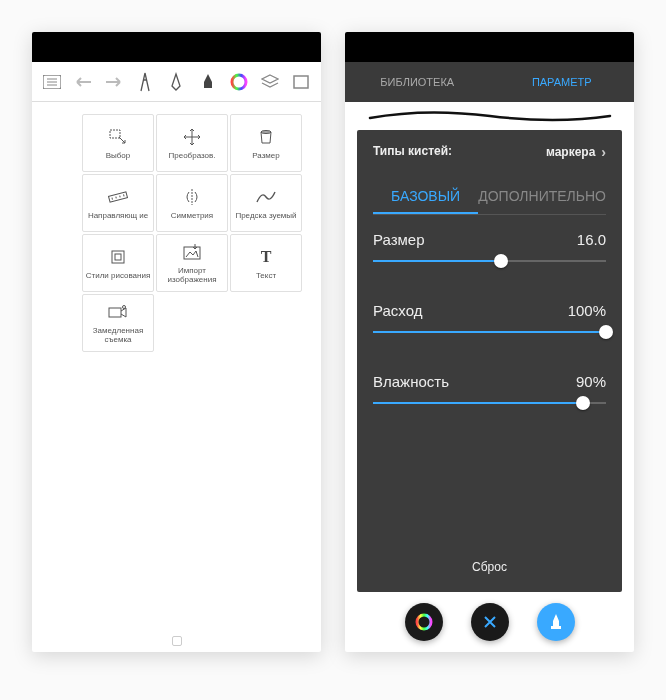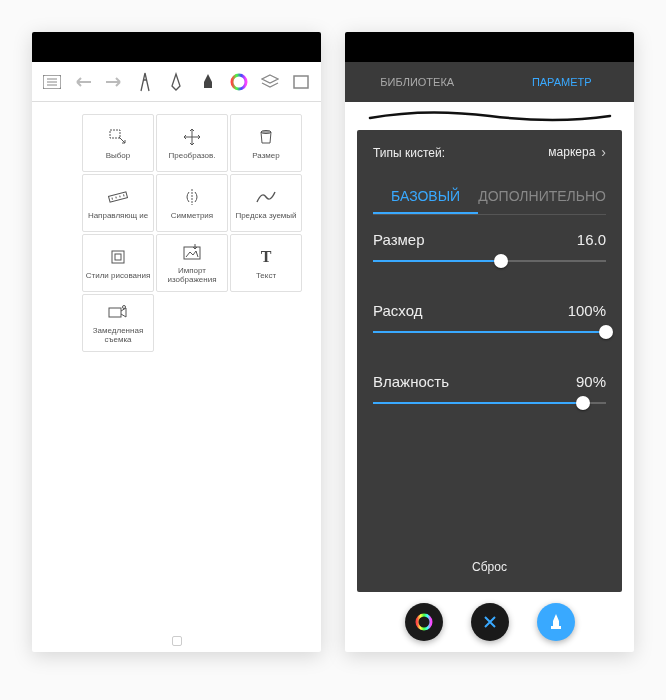--- a/index.html
+++ b/index.html
@@ -118,23 +118,24 @@
     flex:1;
     background: #3c3c3c;
     margin: 0 12px;
     border-radius: 2px;
     padding: 14px 16px 12px;
     color: #eee;
     display:flex; flex-direction:column;
     gap: 10px;
   }
   .row-type {
-    display:flex; justify-content:space-between; align-items:flex-end;
+    display:flex; justify-content:space-between; align-items:flex-start;
     font-size: 12px;
     padding-bottom: 10px;
+    font-weight: bold;
   }
   .row-type .chev { color:#ccc; font-size:14px; }
   .subtabs {
     display:flex; border-bottom: 1px solid #555;
   }
   .subtab {
     flex:1; text-align:center; font-size:14px; padding:8px 0;
     color:#888; cursor:pointer;
   }
   .subtab.active {

